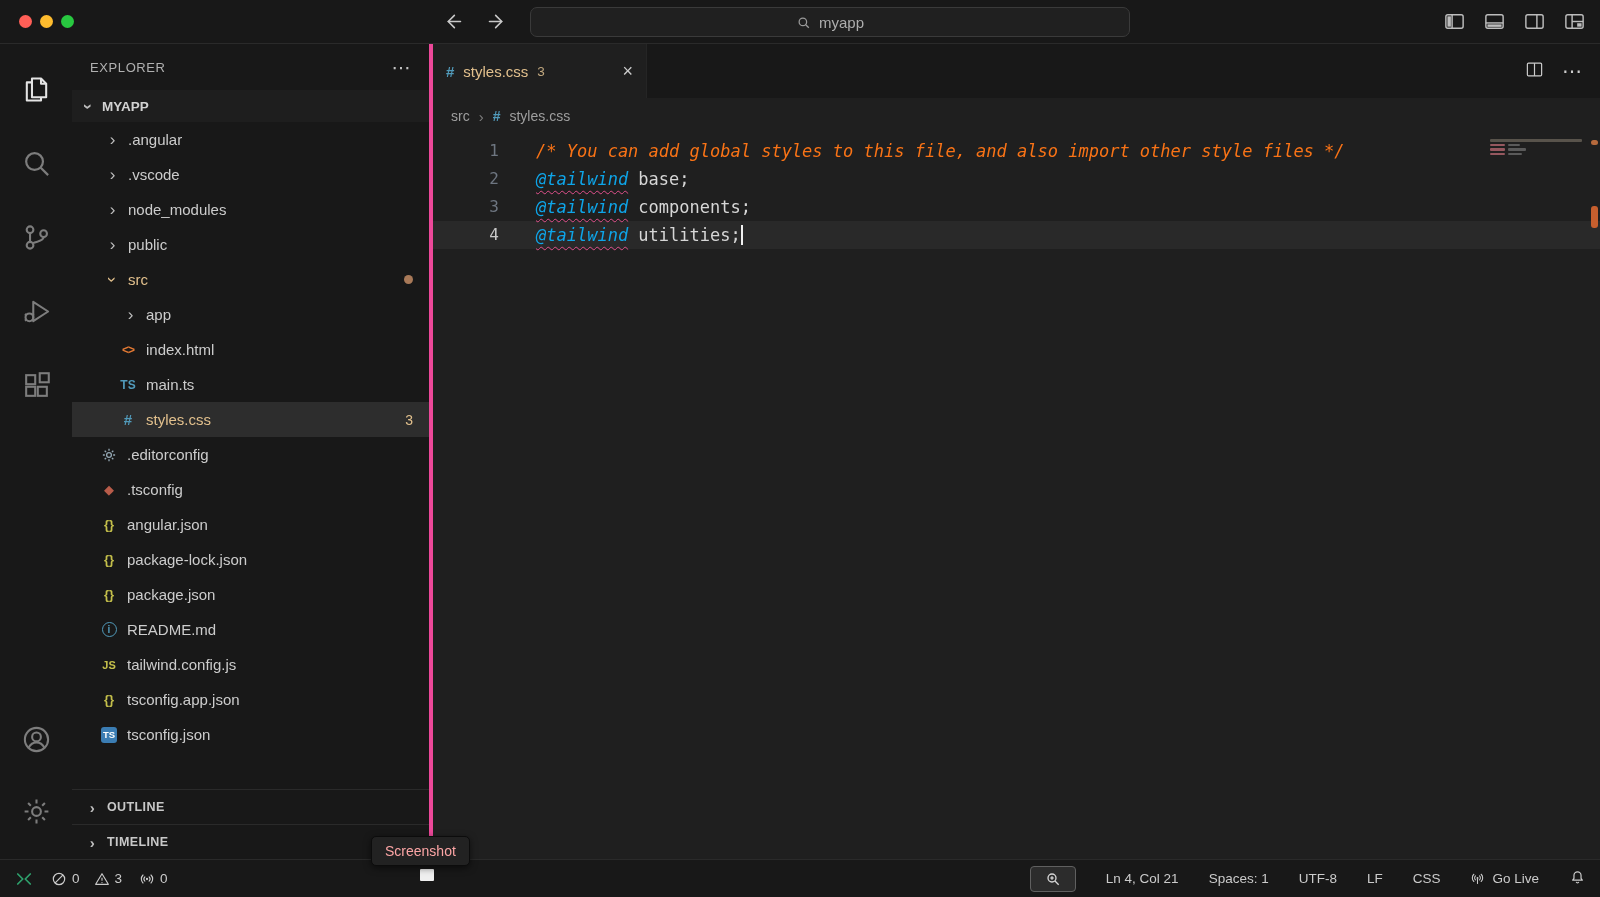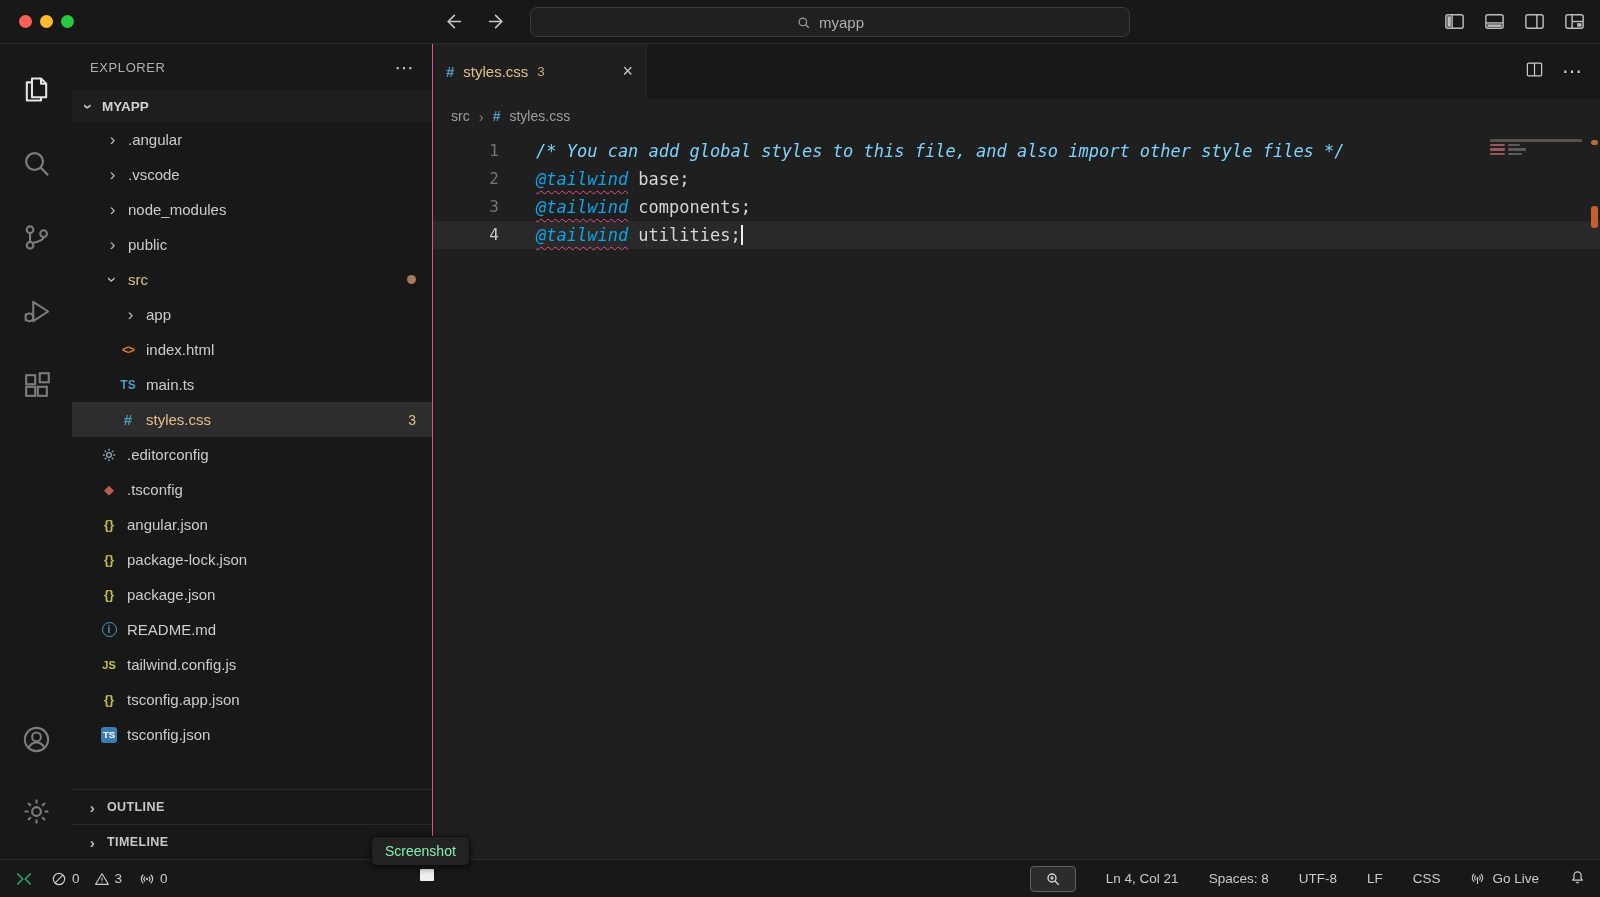--- a/index.html
+++ b/index.html
@@ -21,21 +21,21 @@
   
   .main { flex:1; display:flex; min-height:0; }
 
   .activitybar { width:72px; flex:0 0 72px; display:flex; flex-direction:column; align-items:center; padding-top:8px; }
   .ab-item { height:74px; width:72px; display:flex; align-items:center; justify-content:center; color:#7d7d7d; }
   .ab-item.active { color:#e4e4e4; }
   .ab-item svg { width:31px; height:31px; }
   .ab-bottom { margin-top:auto; margin-bottom:12px; display:flex; flex-direction:column; align-items:center; }
   .ab-bottom .ab-item { height:72px; }
 
-  .sidebar { width:361px; flex:0 0 361px; border-right:1px solid #ec4899; display:flex; flex-direction:column; font-size:15px; background:#181818; }
+  .sidebar { width:361px; flex:0 0 361px; border-right:4px solid #ec4899; display:flex; flex-direction:column; font-size:15px; background:#181818; }
   .sb-header { height:46px; flex:0 0 46px; display:flex; align-items:center; padding:0 18px; color:#b0b0b0; font-size:13px; letter-spacing:.6px; }
   .sb-more { margin-left:auto; font-size:19px; color:#c4c4c4; }
   .sb-root { height:32px; flex:0 0 32px; display:flex; align-items:center; gap:7px; padding-left:10px; font-weight:700; font-size:13.5px; color:#d2d2d2; background:#1e1e1e; }
   .twisty { width:13px; flex:0 0 13px; color:#bdbdbd; font-size:17px; line-height:1; display:inline-flex; justify-content:center; }
   .twisty.down { transform:rotate(90deg); }
   .row { height:35px; display:flex; align-items:center; gap:9px; padding-left:34px; padding-right:16px; color:#cccccc; }
   .row.lvl2 { padding-left:52px; }
   .row.file { padding-left:28px; }
   .row.file.lvl2 { padding-left:47px; }
   .row.selected { background:#2d2d2d; }
@@ -70,21 +70,21 @@
   .breadcrumb { height:36px; flex:0 0 36px; display:flex; align-items:center; gap:9px; padding-left:18px; font-size:14px; color:#9f9f9f; }
   .bc-sep { color:#7d7d7d; font-size:15px; }
   .bc-hash { color:#519aba; font-weight:700; }
 
   .codearea { flex:1; position:relative; font-family:"DejaVu Sans Mono","Liberation Mono",monospace; font-size:17px; line-height:28px; color:#d6d6d6; padding-top:3px; }
   .code-line { height:28px; display:flex; align-items:center; white-space:pre; }
   .code-line.current { background:#292929; }
   .ln { flex:0 0 66px; text-align:right; color:#6e7681; font-size:16px; }
   .current .ln { color:#c6c6c6; }
   .lc { margin-left:37px; white-space:pre; }
-  .comment { color:#7dd3fc; font-style:italic; }
+  .comment { color:#f97316; font-style:italic; }
   .atrule { color:#0ea5e9; font-style:italic; text-decoration:underline; text-decoration-style:wavy; text-decoration-color:#e0508b; text-decoration-thickness:1.3px; text-underline-offset:5px; }
   .cursor { display:inline-block; width:2px; height:20px; background:#f0f0f0; vertical-align:-4px; }
 
   .minimap { position:absolute; top:5px; right:16px; width:94px; }
   .mm-line { position:relative; height:4.6px; }
   .mm-seg { position:absolute; top:0; height:2.7px; border-radius:1px; }
   .ruler-mark { position:absolute; right:2px; border-radius:3px; }
 
   
   .statusbar { height:38px; flex:0 0 38px; border-top:1px solid #2a2a2a; background:#181818; display:flex; align-items:center; padding:0 14px; font-size:13.5px; color:#cbcbcb; }
@@ -95,21 +95,21 @@
   .prob { display:flex; align-items:center; gap:5px; }
   .prob svg { width:16px; height:16px; }
   .sb-right { margin-left:auto; display:flex; align-items:center; gap:30px; }
   .zoombtn { width:46px; height:26px; border:1px solid #606060; border-radius:4px; background:#2c2c2c; display:flex; align-items:center; justify-content:center; color:#d5d5d5; }
   .zoombtn svg { width:16px; height:16px; }
   .golive { display:flex; align-items:center; gap:7px; }
   .golive svg { width:15px; height:15px; }
   .bell svg { width:17px; height:17px; }
 
   
-  .tooltip { position:absolute; left:371px; top:836px; height:30px; background:#222222; border:1px solid #0c0c0c; box-shadow:0 2px 7px rgba(0,0,0,.55); border-radius:5px; color:#86efac; display:flex; align-items:center; padding:0 13px; font-size:14px; z-index:50; }
+  .tooltip { position:absolute; left:371px; top:836px; height:30px; background:#222222; border:1px solid #0c0c0c; box-shadow:0 2px 7px rgba(0,0,0,.55); border-radius:5px; color:#fca5a5; display:flex; align-items:center; padding:0 13px; font-size:14px; z-index:50; }
   .pointer-artifact { position:absolute; left:420px; top:869px; width:14px; height:12px; background:#efefef; border-radius:1px; z-index:49; }
 </style>
 </head>
 <body>
 
 <div class="window">
 
   <div class="titlebar">
     <div class="lights">
       <span class="light red"></span>
@@ -438,21 +438,21 @@
     <div class="sb-right">
       <span class="zoombtn">
         <svg viewBox="0 0 24 24" fill="none" stroke="currentColor" stroke-width="2">
             <circle cx="10.5" cy="10.5" r="6"></circle>
             <line x1="15" y1="15" x2="20.5" y2="20.5"></line>
             <line x1="8" y1="10.5" x2="13" y2="10.5"></line>
             <line x1="10.5" y1="8" x2="10.5" y2="13"></line>
           </svg>
       </span>
       <span>Ln 4, Col 21</span>
-      <span>Spaces: 8</span>
+      <span>Spaces: 1</span>
       <span>UTF-8</span>
       <span>LF</span>
       <span>CSS</span>
       <span class="golive">
         <svg viewBox="0 0 24 24" fill="none" stroke="currentColor" stroke-width="1.7" stroke-linecap="round">
             <circle cx="12" cy="11" r="1.6" fill="currentColor" stroke="none"></circle>
             <path d="M8.8 14.2a4.4 4.4 0 010-6.4M15.2 7.8a4.4 4.4 0 010 6.4M6.2 16.8a8 8 0 010-11.6M17.8 5.2a8 8 0 010 11.6"></path>
             <path d="M12 13v7"></path>
           </svg>
         <span>Go Live</span>

